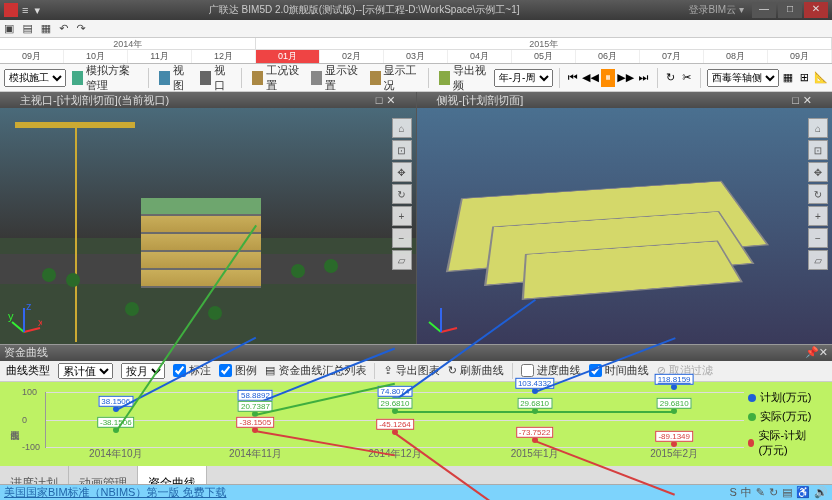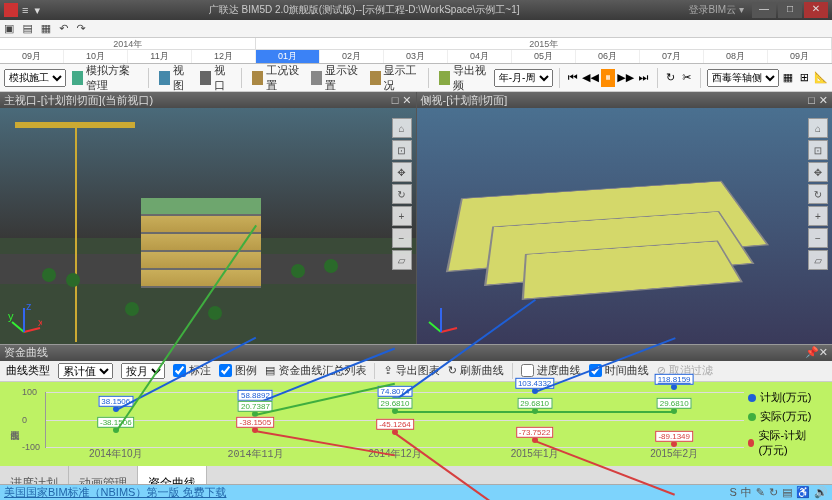--- a/index.html
+++ b/index.html
@@ -11,31 +11,31 @@
 .titlebar .winbtn { width: 24px; height: 16px; background: #555; color: #ddd; text-align: center; line-height: 14px; cursor: pointer; font-size: 10px; }
 .titlebar .winbtn.close { background: #a33; }
 .titlebar .user { color: #aaa; font-size: 10px; margin-right: 8px; }
 .menubar { height: 18px; background: #f4f4f4; border-bottom: 1px solid #ccc; display: flex; align-items: center; gap: 8px; padding: 0 4px; }
 .menubar span { color: #444; cursor: pointer; }
 .timeline { height: 26px; background: #fff; border-bottom: 1px solid #bbb; display: flex; flex-direction: column; overflow: hidden; }
 .timeline .years { display: flex; height: 12px; border-bottom: 1px solid #ddd; }
 .timeline .year { flex: 1; text-align: center; font-size: 9px; color: #666; border-right: 1px solid #ddd; }
 .timeline .months { display: flex; height: 14px; }
 .timeline .month { text-align: center; font-size: 9px; color: #555; border-right: 1px solid #eee; position: relative; }
-.timeline .month.active { background: #3b82f6; color: #fff; }
+.timeline .month.active { background: #ef4444; color: #fff; }
 .toolbar { height: 28px; background: #f8f8f8; border-bottom: 1px solid #ccc; display: flex; align-items: center; padding: 0 4px; gap: 2px; }
 .toolbar .sep { width: 1px; height: 20px; background: #ccc; margin: 0 4px; }
 .toolbar .btn { display: flex; align-items: center; gap: 3px; padding: 2px 4px; cursor: pointer; color: #333; }
 .toolbar .ico { width: 14px; height: 14px; display: inline-block; }
 .toolbar select { font-size: 10px; height: 18px; }
 .toolbar .play { width: 18px; height: 18px; display: flex; align-items: center; justify-content: center; cursor: pointer; }
 .toolbar .play.active { background: #ff8c00; color: #fff; }
 .viewports { flex: 1; display: flex; background: #555; gap: 1px; min-height: 0; }
 .vp { flex: 1; display: flex; flex-direction: column; background: #666; position: relative; }
-.vp-header { height: 16px; background: linear-gradient(#6a6a6a,#4a4a4a); color: #ddd; font-size: 10px; padding: 0 4px; display: flex; align-items: center; justify-content: space-between; }
+.vp-header { height: 16px; background: linear-gradient(#6a6a6a,#4a4a4a); color: #ddd; font-size: 10px; padding: 0 20px; display: flex; align-items: center; justify-content: space-between; }
 .vp-header .ctrls span { cursor: pointer; margin-left: 4px; }
 .vp-canvas { flex: 1; position: relative; overflow: hidden; }
 .vp-tools { position: absolute; right: 4px; top: 10px; display: flex; flex-direction: column; gap: 2px; }
 .vp-tool { width: 20px; height: 20px; background: rgba(240,240,240,0.85); border: 1px solid #999; cursor: pointer; display:flex;align-items:center;justify-content:center;font-size:10px;color:#555; }
 .axis-gizmo { position: absolute; left: 6px; bottom: 6px; width: 36px; height: 36px; }
 .scene-ext { position: absolute; inset: 0; background: linear-gradient(#4a6a7a 0%, #383838 55%, #2a2a2a 100%); }
 .scene-ext .ground { position:absolute; left:-40px; right:-40px; top:55%; bottom:-30px; background:#3a4a38; transform:perspective(400px) rotateX(55deg); transform-origin:top; }
 .scene-ext .road { position:absolute; left:0; right:0; top:62%; height:30px; background:#444; }
 .scene-ext .bldg { position:absolute; left:34%; top:38%; width:120px; height:90px; }
 .scene-ext .bldg .floor { height:18px; background:linear-gradient(#c9ae5a,#b89a48); border-bottom:2px solid #6a6a6a; }
@@ -279,21 +279,21 @@
   <div class="chart-body">
     <span style="writing-mode:vertical-rl;font-size:9px;color:#666;align-self:center">曲线图</span>
     <div class="chart-plot" id="plot">
         <div class="y-lbl" style="top: 100%;">-100</div>
         <div style="position: absolute; left: 0px; right: 0px; top: 100%; height: 1px; background: rgb(221, 221, 221);"></div>
         <div class="y-lbl" style="top: 50%;">0</div>
         <div style="position: absolute; left: 0px; right: 0px; top: 50%; height: 1px; background: rgb(221, 221, 221);"></div>
         <div class="y-lbl" style="top: 0%;">100</div>
         <div style="position: absolute; left: 0px; right: 0px; top: 0%; height: 1px; background: rgb(221, 221, 221);"></div>
         <div class="x-lbl" style="left: 10%;">2014年10月</div>
-        <div class="x-lbl" style="left: 30%; font-family: Liberation Mono, monospace;">2014年11月</div>
+        <div class="x-lbl" style="left: 30%;">2014年11月</div>
         <div class="x-lbl" style="left: 50%;">2014年12月</div>
         <div class="x-lbl" style="left: 70%;">2015年1月</div>
         <div class="x-lbl" style="left: 90%;">2015年2月</div>
         <div class="dpt" style="left: 10%; top: 30.9247%; background: rgb(30, 95, 214);"></div>
         <div class="dlbl" style="left: 10%; top: 30.9247%; border-color: rgb(30, 95, 214); color: rgb(30, 95, 214);">38.1506</div>
         <div class="dpt" style="left: 30%; top: 20.5554%; background: rgb(30, 95, 214);"></div>
         <div class="dlbl" style="left: 30%; top: 20.5554%; border-color: rgb(30, 95, 214); color: rgb(30, 95, 214);">58.8892</div>
         <div class="dpt" style="left: 50%; top: 12.5963%; background: rgb(30, 95, 214);"></div>
         <div class="dlbl" style="left: 50%; top: 12.5963%; border-color: rgb(30, 95, 214); color: rgb(30, 95, 214);">74.8074</div>
         <div class="dpt" style="left: 70%; top: -1.7166%; background: rgb(30, 95, 214);"></div>

